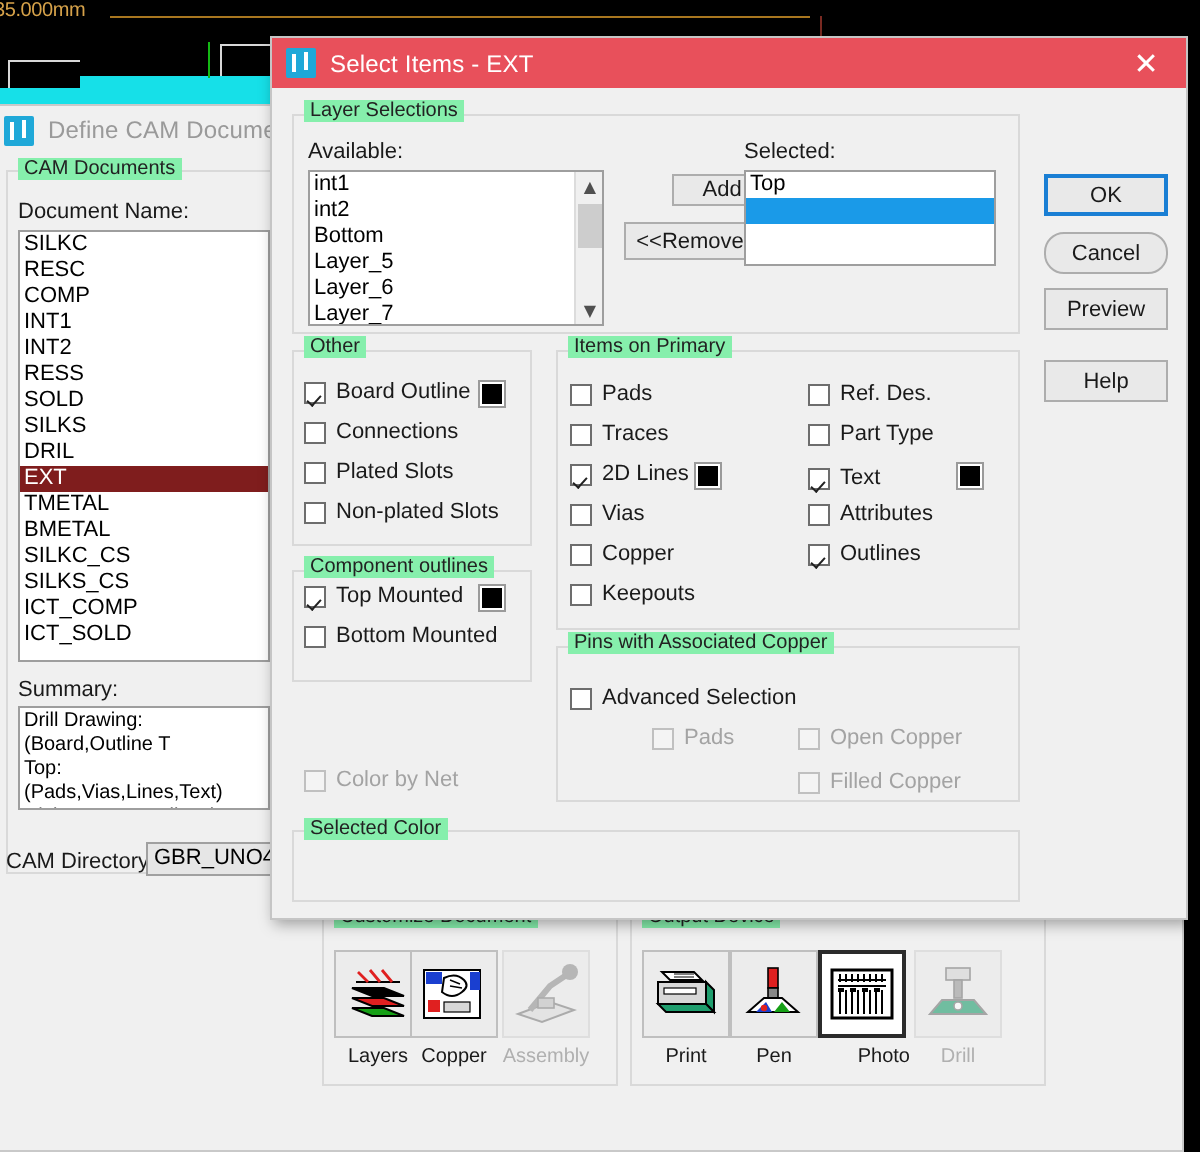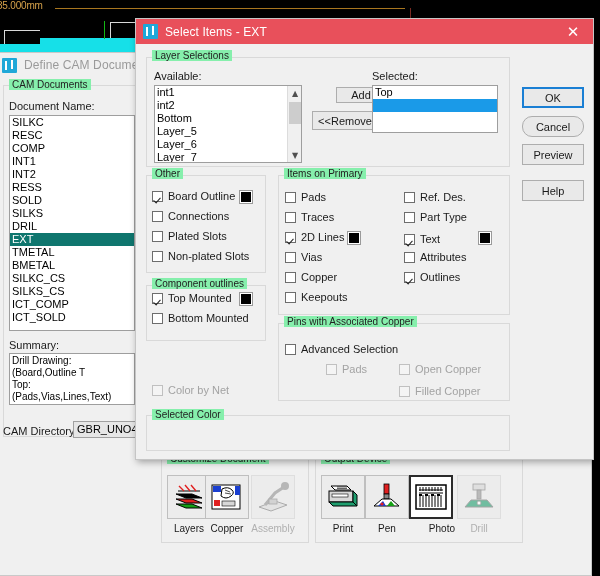--- a/index.html
+++ b/index.html
@@ -80,21 +80,21 @@
     position: absolute; background: #86efac; padding: 0 3px;
     font-size: 10px; color: #222; white-space: nowrap;
   }
   .lbl { position: absolute; font-size: 11px; color: #1a1a1a; white-space: nowrap; }
 
   .listbox {
     position: absolute; background: #fff; border: 1px solid #9e9e9e;
     overflow: hidden; font-size: 11px;
   }
   .listbox .li { padding: 0 2px; line-height: 13px; white-space: nowrap; color: #000; }
-  .listbox .li.sel { background: #0f766e; color: #fff; }
+  .listbox .li.sel { background: #7f1d1d; color: #fff; }
   .listbox .li.selblank { background: #1a9ae8; height: 13px; }
 
   .scrollbar {
     position: absolute; right: 0; top: 0; bottom: 0; width: 14px;
     background: #f0f0f0; border-left: 1px solid #dcdcdc;
   }
   .scrollbar .arw {
     position: absolute; left: 0; width: 14px; height: 14px;
     display: flex; align-items: center; justify-content: center;
     font-size: 8px; color: #505050; font-family: "DejaVu Sans", sans-serif;

